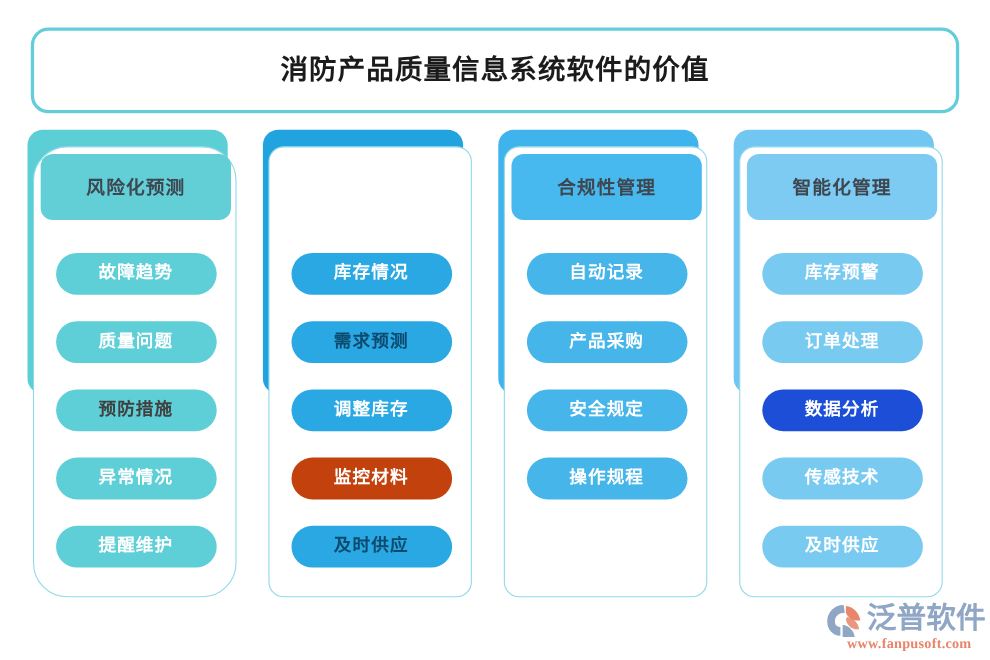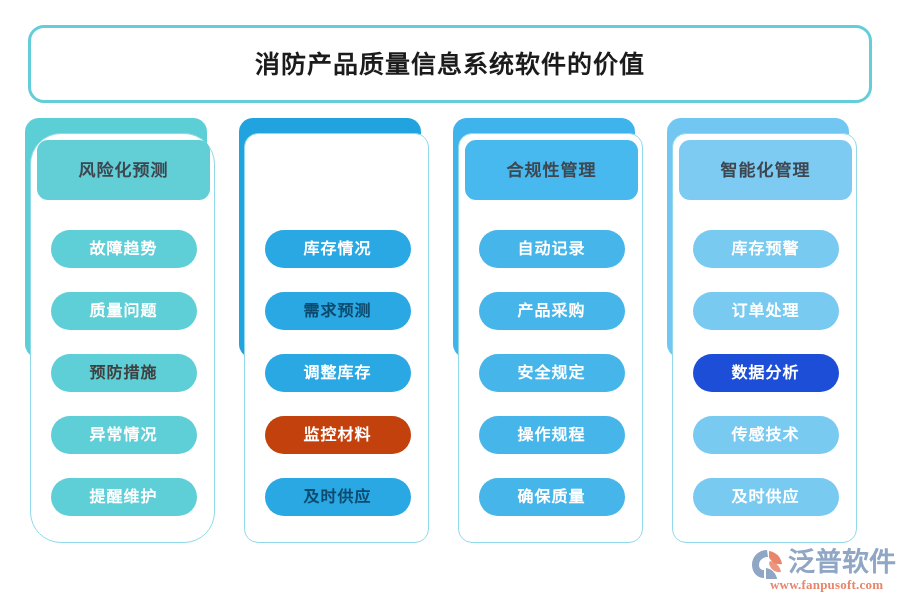--- a/index.html
+++ b/index.html
@@ -241,23 +241,20 @@
               <span class="pill-label" style="color: rgb(255, 255, 255);">自动记录</span>
             </div>
           <div class="pill" style="background: rgb(69, 181, 234);">
               <span class="pill-label" style="color: rgb(255, 255, 255);">产品采购</span>
             </div>
           <div class="pill" style="background: rgb(69, 181, 234);">
               <span class="pill-label" style="color: rgb(255, 255, 255);">安全规定</span>
             </div>
           <div class="pill" style="background: rgb(69, 181, 234);">
               <span class="pill-label" style="color: rgb(255, 255, 255);">操作规程</span>
-            </div>
-          <div class="pill" style="background: rgb(69, 181, 234);">
-              <span class="pill-label" style="color: rgb(255, 255, 255);">确保质量</span>
             </div>
         </div>
       </div>
     </div>
 
     <div class="col" data-col="3">
       <div class="col-backdrop" style="background: rgb(114, 199, 242);"></div>
       <div class="col-card" style="border-color: rgb(143, 217, 232);">
         <div class="col-header" style="background: rgb(125, 203, 242);">
           <span class="col-header-label" style="color: rgb(62, 71, 80);">智能化管理</span>

